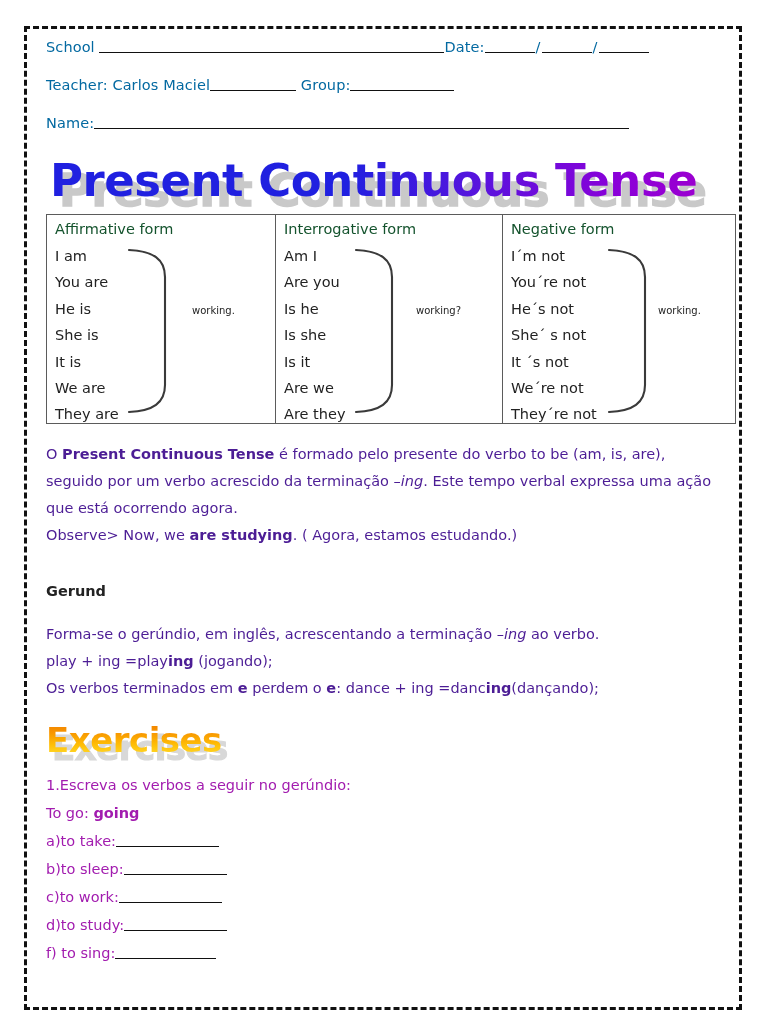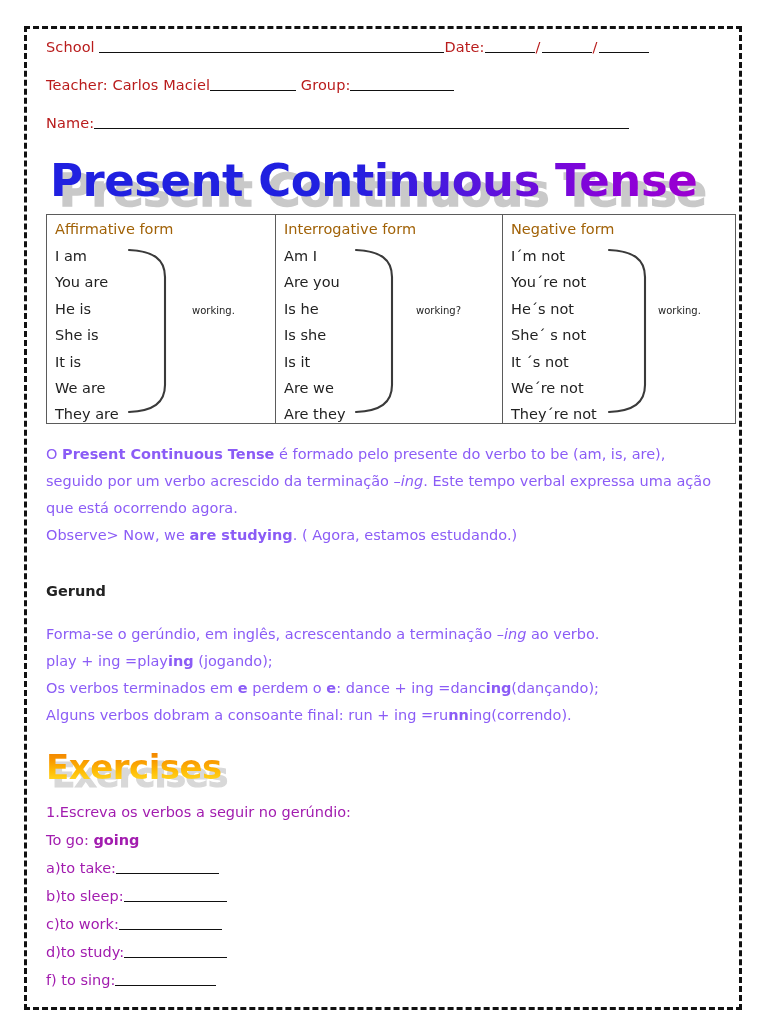--- a/index.html
+++ b/index.html
@@ -30,21 +30,21 @@
   #sheet {
     position: absolute;
     left: 46px;
     top: 38px;
     width: 686px;
   }
 
   
   .hdr-line {
     font-size: 14.5px;
-    color: #b91c1c;
+    color: #0369a1;
     margin-bottom: 21px;
     white-space: nowrap;
     letter-spacing: .1px;
   }
   .fill {
     display: inline-block;
     border-bottom: 1.3px solid #111;
     vertical-align: baseline;
     height: 14px;
     margin-bottom: -1px;
@@ -104,21 +104,21 @@
     height: 208px;
   }
   .cell-inner {
     position: relative;
     height: 208px;
     padding: 6px 0 0 8px;
     box-sizing: border-box;
   }
   .col-head {
     font-size: 14.5px;
-    color: #a16207;
+    color: #14532d;
     margin-bottom: 6px;
   }
   .pron {
     font-size: 14.5px;
     color: #222;
     line-height: 26.4px;
     white-space: nowrap;
   }
   .brace {
     position: absolute;
@@ -128,21 +128,21 @@
     position: absolute;
     font-size: 10px;
     color: #222;
     white-space: nowrap;
   }
 
   
   .para {
     font-size: 14.5px;
     line-height: 27px;
-    color: #8b5cf6;
+    color: #4c1d95;
     margin: 0;
   }
   #intro { margin-top: 17px; width: 680px; }
   #observe { margin-top: 0px; }
   #gerund-head {
     font-size: 14.5px;
     font-weight: bold;
     color: #222;
     margin-top: 29px;
     line-height: 27px;
@@ -293,21 +293,20 @@
 
   <div id="gerund-head">Gerund</div>
 
   <div id="gerund-body">
     <p class="para"><span>Forma-se o gerúndio, em inglês, acrescentando a terminação </span><i>–ing</i><span> ao verbo.</span></p>
 
     <p class="para"><span>play + ing =play</span><b>ing</b><span> (jogando);</span></p>
 
     <p class="para"><span>Os verbos terminados em </span><b>e</b><span> perdem o </span><b>e</b><span>: dance + ing =danc</span><b>ing</b><span>(dançando);</span></p>
 
-    <p class="para"><span>Alguns verbos dobram a consoante final: run + ing =ru</span><b>nn</b><span>ing(correndo).</span></p>
   </div>
 
   <div id="ex-wrap">
     <div class="wa-ex shadow">Exercises</div>
     <div class="wa-ex front">Exercises</div>
   </div>
 
   <div class="ex-line" id="ex-prompt">1.Escreva os verbos a seguir no gerúndio:</div>
 
   <div class="ex-line" id="ex-model"><span>To go: </span><b>going</b></div>

